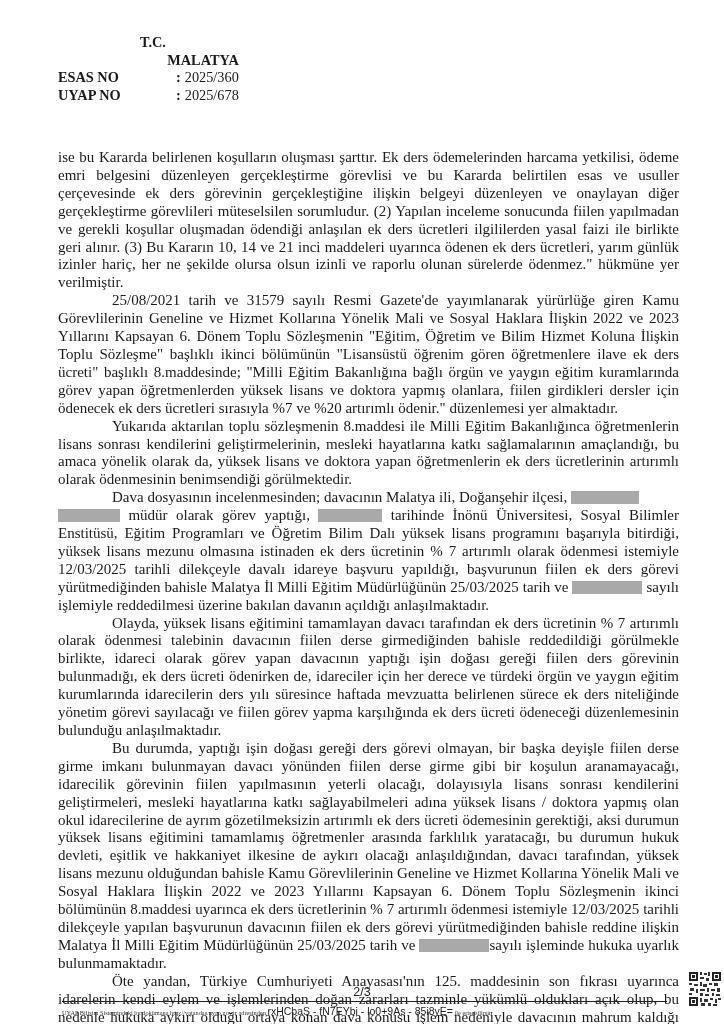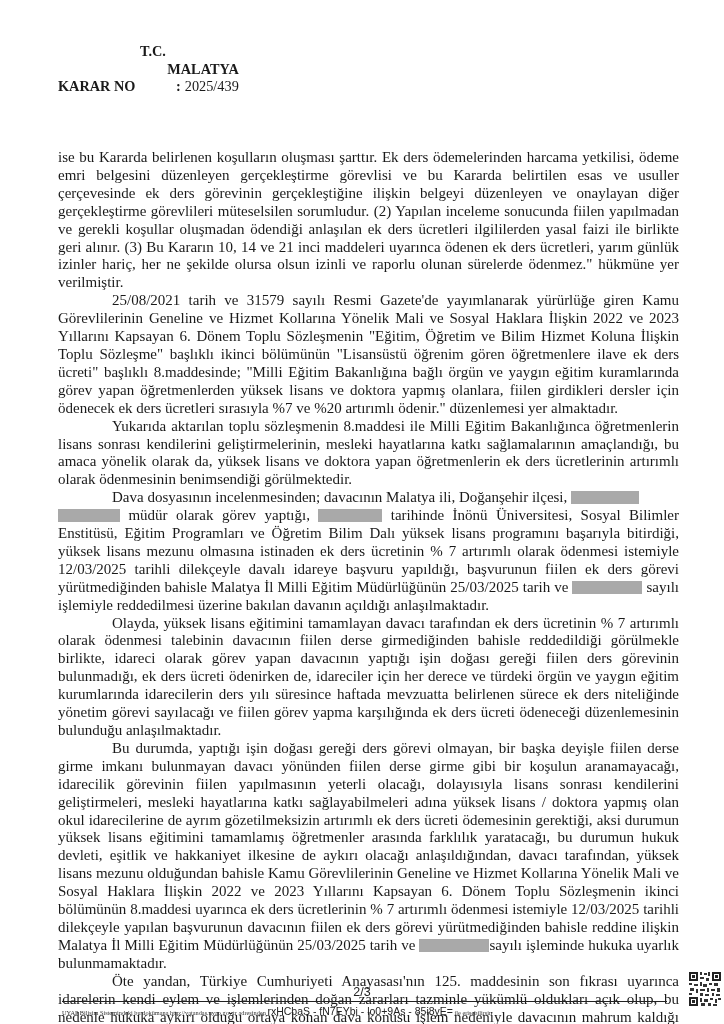--- a/index.html
+++ b/index.html
@@ -6,21 +6,21 @@
     body {
       width: 724px; height: 1024px; position: relative; overflow: hidden;
       font-family: "Liberation Serif", "DejaVu Serif", serif;
       color: #1a1a1a;
     }
     .header {
       position: absolute; left: 58px; top: 34px;
       font-weight: bold; font-size: 14.3px; line-height: 17.5px;
     }
     .header .center-line { display: block; }
-    .header .tc { padding-left: 82px; margin-top: 9px; }
+    .header .tc { padding-left: 82px; }
     .header .city { padding-left: 52px; text-align: right; }
     .header .meta-row { display: flex; }
     .header .meta-label { width: 118px; }
     .header .meta-value { font-weight: normal; }
     .header .meta-value .colon { font-weight: bold; margin-right: 4px; }
 
     .body-text {
       position: absolute; left: 58px; top: 149px; width: 621px;
       font-size: 15px; line-height: 17.9px; text-align: justify;
     }
@@ -54,22 +54,26 @@
       position: absolute; left: 688px; top: 971px; width: 34px; height: 36px;
     }
   </style>
 </head>
 <body>
 
 <div class="header">
   <span class="center-line tc">T.C.</span>
   <span class="center-line city">MALATYA</span>
   <div class="meta-row">
-    <span class="meta-label">KARAR NO</span>
-    <span class="meta-value"><span class="colon">:</span><span>2025/439</span></span>
+    <span class="meta-label">ESAS NO</span>
+    <span class="meta-value"><span class="colon">:</span><span>2025/360</span></span>
+  </div>
+  <div class="meta-row">
+    <span class="meta-label">UYAP NO</span>
+    <span class="meta-value"><span class="colon">:</span><span>2025/678</span></span>
   </div>
 </div>
 
 <div class="body-text">
   <p>ise bu Kararda belirlenen koşulların oluşması şarttır. Ek ders ödemelerinden harcama yetkilisi, ödeme emri belgesini düzenleyen gerçekleştirme görevlisi ve bu Kararda belirtilen esas ve usuller çerçevesinde ek ders görevinin gerçekleştiğine ilişkin belgeyi düzenleyen ve onaylayan diğer gerçekleştirme görevlileri müteselsilen sorumludur. (2) Yapılan inceleme sonucunda fiilen yapılmadan ve gerekli koşullar oluşmadan ödendiği anlaşılan ek ders ücretleri ilgililerden yasal faizi ile birlikte geri alınır. (3) Bu Kararın 10, 14 ve 21 inci maddeleri uyarınca ödenen ek ders ücretleri, yarım günlük izinler hariç, her ne şekilde olursa olsun izinli ve raporlu olunan sürelerde ödenmez." hükmüne yer verilmiştir.</p>
 
   <p class="indent"><span>25/08/2021 tarih ve 31579 sayılı Resmi Gazete'de yayımlanarak yürürlüğe giren </span><b>Kamu Görevlilerinin Geneline ve Hizmet Kollarına Yönelik Mali ve Sosyal Haklara İlişkin 2022 ve 2023 Yıllarını Kapsayan 6. Dönem Toplu Sözleşmenin "Eğitim, Öğretim ve Bilim Hizmet Koluna İlişkin Toplu Sözleşme"</b><span> başlıklı ikinci bölümünün </span><b>"Lisansüstü öğrenim gören öğretmenlere ilave ek ders ücreti"</b><span> başlıklı </span><b>8.maddesinde;</b><span> "Milli Eğitim Bakanlığına bağlı örgün ve yaygın eğitim kuramlarında görev yapan öğretmenlerden yüksek lisans ve doktora yapmış olanlara, fiilen girdikleri dersler için ödenecek ek ders ücretleri sırasıyla %7 ve %20 artırımlı ödenir." düzenlemesi yer almaktadır.</span></p>
 
   <p class="indent">Yukarıda aktarılan toplu sözleşmenin 8.maddesi ile Milli Eğitim Bakanlığınca öğretmenlerin lisans sonrası kendilerini geliştirmelerinin, mesleki hayatlarına katkı sağlamalarının amaçlandığı, bu amaca yönelik olarak da, yüksek lisans ve doktora yapan öğretmenlerin ek ders ücretlerinin artırımlı olarak ödenmesinin benimsendiği görülmektedir.</p>
 

